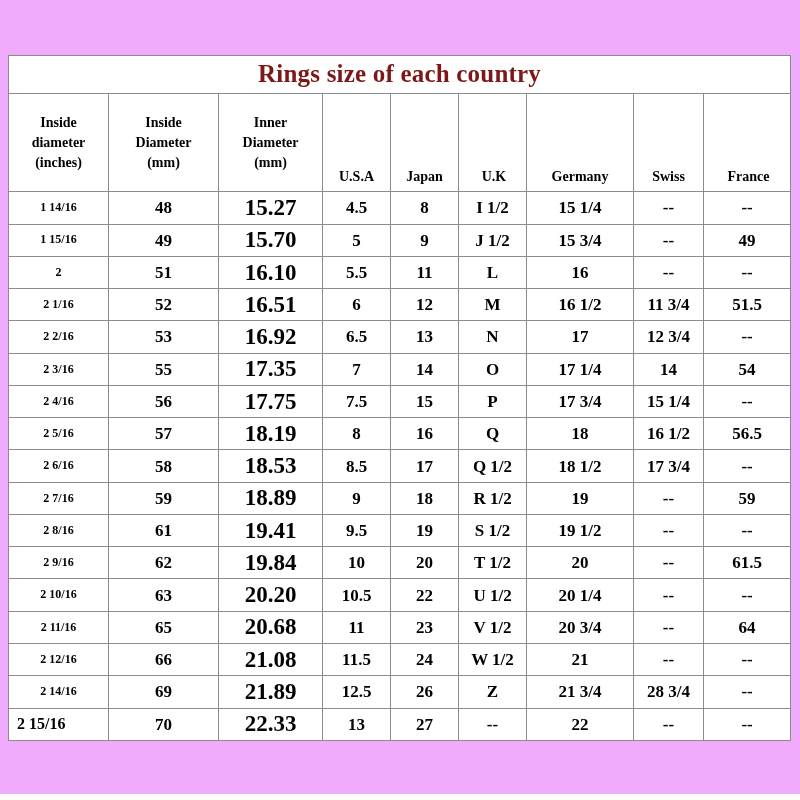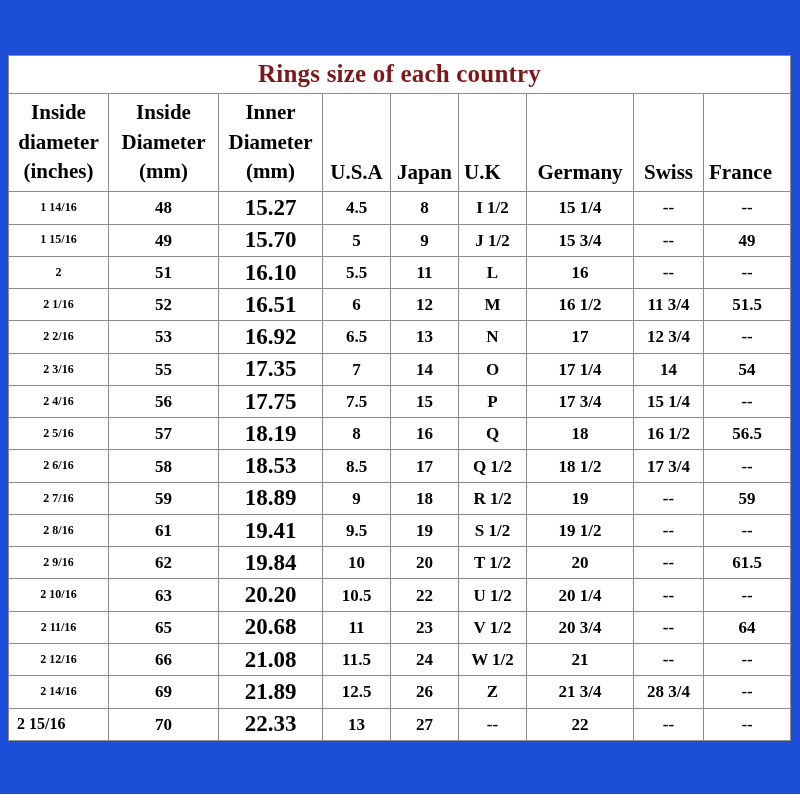--- a/index.html
+++ b/index.html
@@ -9,21 +9,21 @@
     height: 800px;
     background: #ffffff;
     font-family: "Liberation Serif", "DejaVu Serif", serif;
     overflow: hidden;
   }
 
   #page {
     position: relative;
     width: 800px;
     height: 794px;
-    background: #1d4ed8;
+    background: #f0abfc;
   }
 
   #chart-wrap {
     position: absolute;
     left: 8px;
     top: 55px;
     width: 782px;
     height: 686px;
   }
 
@@ -55,34 +55,34 @@
     font-size: 25px;
     color: #7d1718;
     letter-spacing: 0.2px;
     border-bottom: 1px solid #8c8c8c;
     vertical-align: middle;
   }
 
   
   tr.header-row th {
     height: 88px;
-    font-size: 21px;
+    font-size: 14px;
     vertical-align: bottom;
     padding-bottom: 7px;
   }
 
   tr.header-row th.multi {
     vertical-align: middle;
     padding-bottom: 0;
     white-space: normal;
     line-height: 1.42;
   }
 
   tr.header-row th.align-left {
-    text-align: left;
+    text-align: center;
     padding-left: 5px;
     margin-top: 36px;
   }
 
   
   tr.data-row td {
     height: 30.5px;
     font-size: 17px;
     vertical-align: middle;
   }

